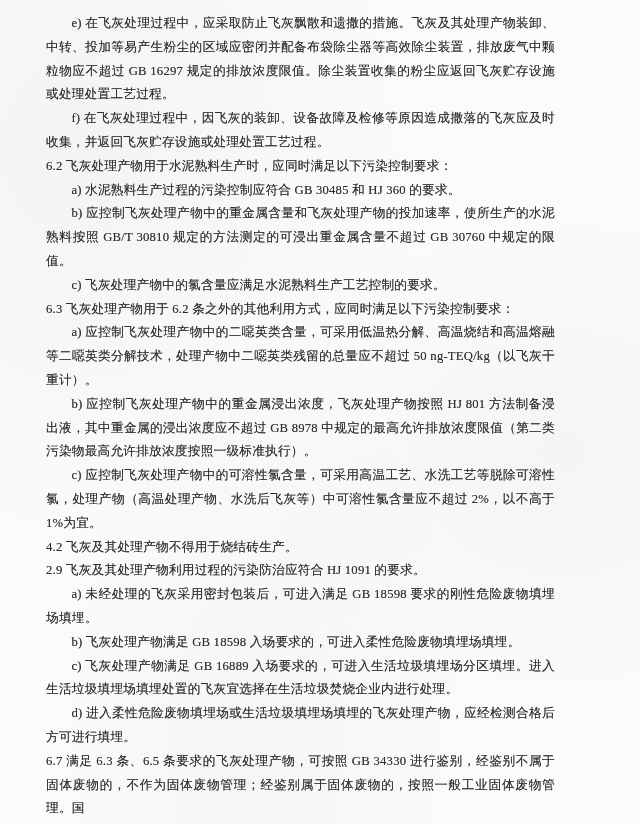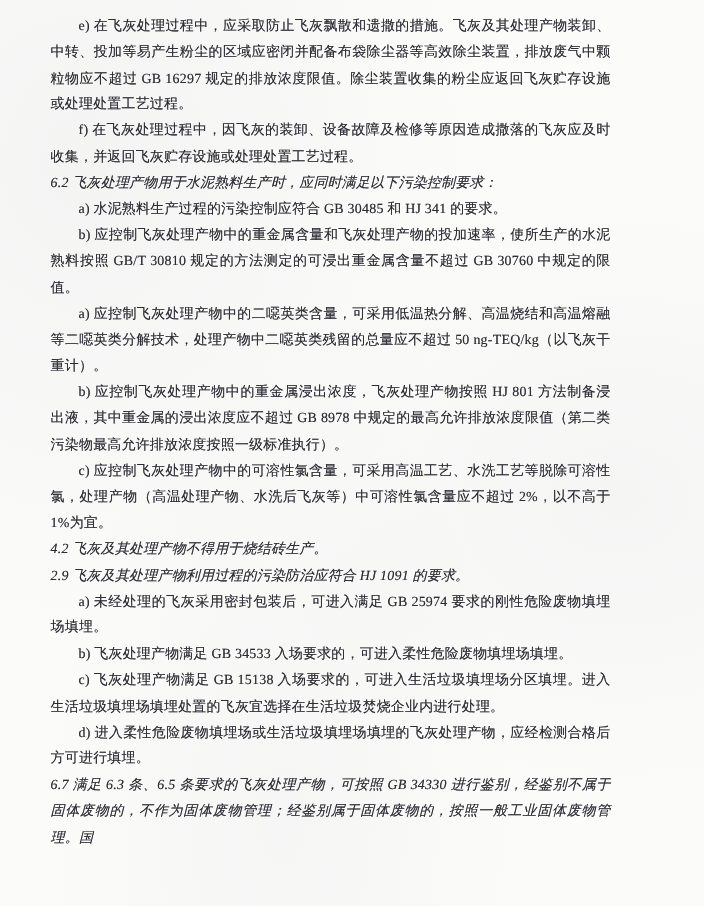--- a/index.html
+++ b/index.html
@@ -41,37 +41,38 @@
   }
   .content p {
     margin: 0;
     padding: 0;
   }
   p.item {
     text-indent: 2em; 
   }
   p.sect {
     text-indent: 0;   
-    font-style: italic;
   }
 </style>
 </head>
 <body>
 
 <div class="page">
   <div class="content">
     <p class="item">e) 在飞灰处理过程中，应采取防止飞灰飘散和遗撒的措施。飞灰及其处理产物装卸、中转、投加等易产生粉尘的区域应密闭并配备布袋除尘器等高效除尘装置，排放废气中颗粒物应不超过 GB 16297 规定的排放浓度限值。除尘装置收集的粉尘应返回飞灰贮存设施或处理处置工艺过程。</p>
     <p class="item">f) 在飞灰处理过程中，因飞灰的装卸、设备故障及检修等原因造成撒落的飞灰应及时收集，并返回飞灰贮存设施或处理处置工艺过程。</p>
     <p class="sect">6.2 飞灰处理产物用于水泥熟料生产时，应同时满足以下污染控制要求：</p>
-    <p class="item">a) 水泥熟料生产过程的污染控制应符合 GB 30485 和 HJ 341 的要求。</p>
+    <p class="item">a) 水泥熟料生产过程的污染控制应符合 GB 30485 和 HJ 360 的要求。</p>
     <p class="item">b) 应控制飞灰处理产物中的重金属含量和飞灰处理产物的投加速率，使所生产的水泥熟料按照 GB/T 30810 规定的方法测定的可浸出重金属含量不超过 GB 30760 中规定的限值。</p>
+    <p class="item">c) 飞灰处理产物中的氯含量应满足水泥熟料生产工艺控制的要求。</p>
+    <p class="sect">6.3 飞灰处理产物用于 6.2 条之外的其他利用方式，应同时满足以下污染控制要求：</p>
     <p class="item">a) 应控制飞灰处理产物中的二噁英类含量，可采用低温热分解、高温烧结和高温熔融等二噁英类分解技术，处理产物中二噁英类残留的总量应不超过 50 ng-TEQ/kg（以飞灰干重计）。</p>
     <p class="item">b) 应控制飞灰处理产物中的重金属浸出浓度，飞灰处理产物按照 HJ 801 方法制备浸出液，其中重金属的浸出浓度应不超过 GB 8978 中规定的最高允许排放浓度限值（第二类污染物最高允许排放浓度按照一级标准执行）。</p>
     <p class="item">c) 应控制飞灰处理产物中的可溶性氯含量，可采用高温工艺、水洗工艺等脱除可溶性氯，处理产物（高温处理产物、水洗后飞灰等）中可溶性氯含量应不超过 2%，以不高于 1%为宜。</p>
     <p class="sect">4.2 飞灰及其处理产物不得用于烧结砖生产。</p>
     <p class="sect">2.9 飞灰及其处理产物利用过程的污染防治应符合 HJ 1091 的要求。</p>
-    <p class="item">a) 未经处理的飞灰采用密封包装后，可进入满足 GB 25974 要求的刚性危险废物填埋场填埋。</p>
-    <p class="item">b) 飞灰处理产物满足 GB 34533 入场要求的，可进入柔性危险废物填埋场填埋。</p>
-    <p class="item">c) 飞灰处理产物满足 GB 15138 入场要求的，可进入生活垃圾填埋场分区填埋。进入生活垃圾填埋场填埋处置的飞灰宜选择在生活垃圾焚烧企业内进行处理。</p>
+    <p class="item">a) 未经处理的飞灰采用密封包装后，可进入满足 GB 18598 要求的刚性危险废物填埋场填埋。</p>
+    <p class="item">b) 飞灰处理产物满足 GB 18598 入场要求的，可进入柔性危险废物填埋场填埋。</p>
+    <p class="item">c) 飞灰处理产物满足 GB 16889 入场要求的，可进入生活垃圾填埋场分区填埋。进入生活垃圾填埋场填埋处置的飞灰宜选择在生活垃圾焚烧企业内进行处理。</p>
     <p class="item">d) 进入柔性危险废物填埋场或生活垃圾填埋场填埋的飞灰处理产物，应经检测合格后方可进行填埋。</p>
     <p class="sect">6.7 满足 6.3 条、6.5 条要求的飞灰处理产物，可按照 GB 34330 进行鉴别，经鉴别不属于固体废物的，不作为固体废物管理；经鉴别属于固体废物的，按照一般工业固体废物管理。国</p>
   </div>
 </div>
 
 </body></html>

